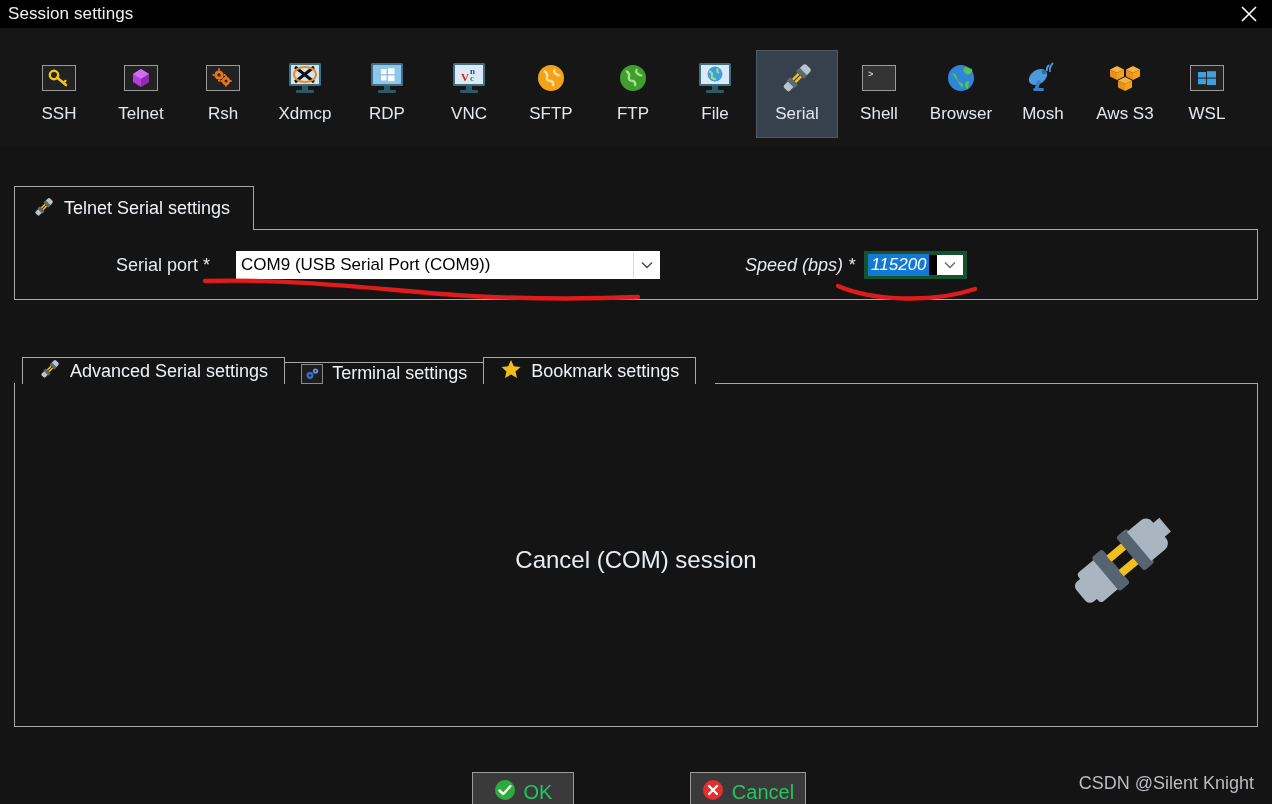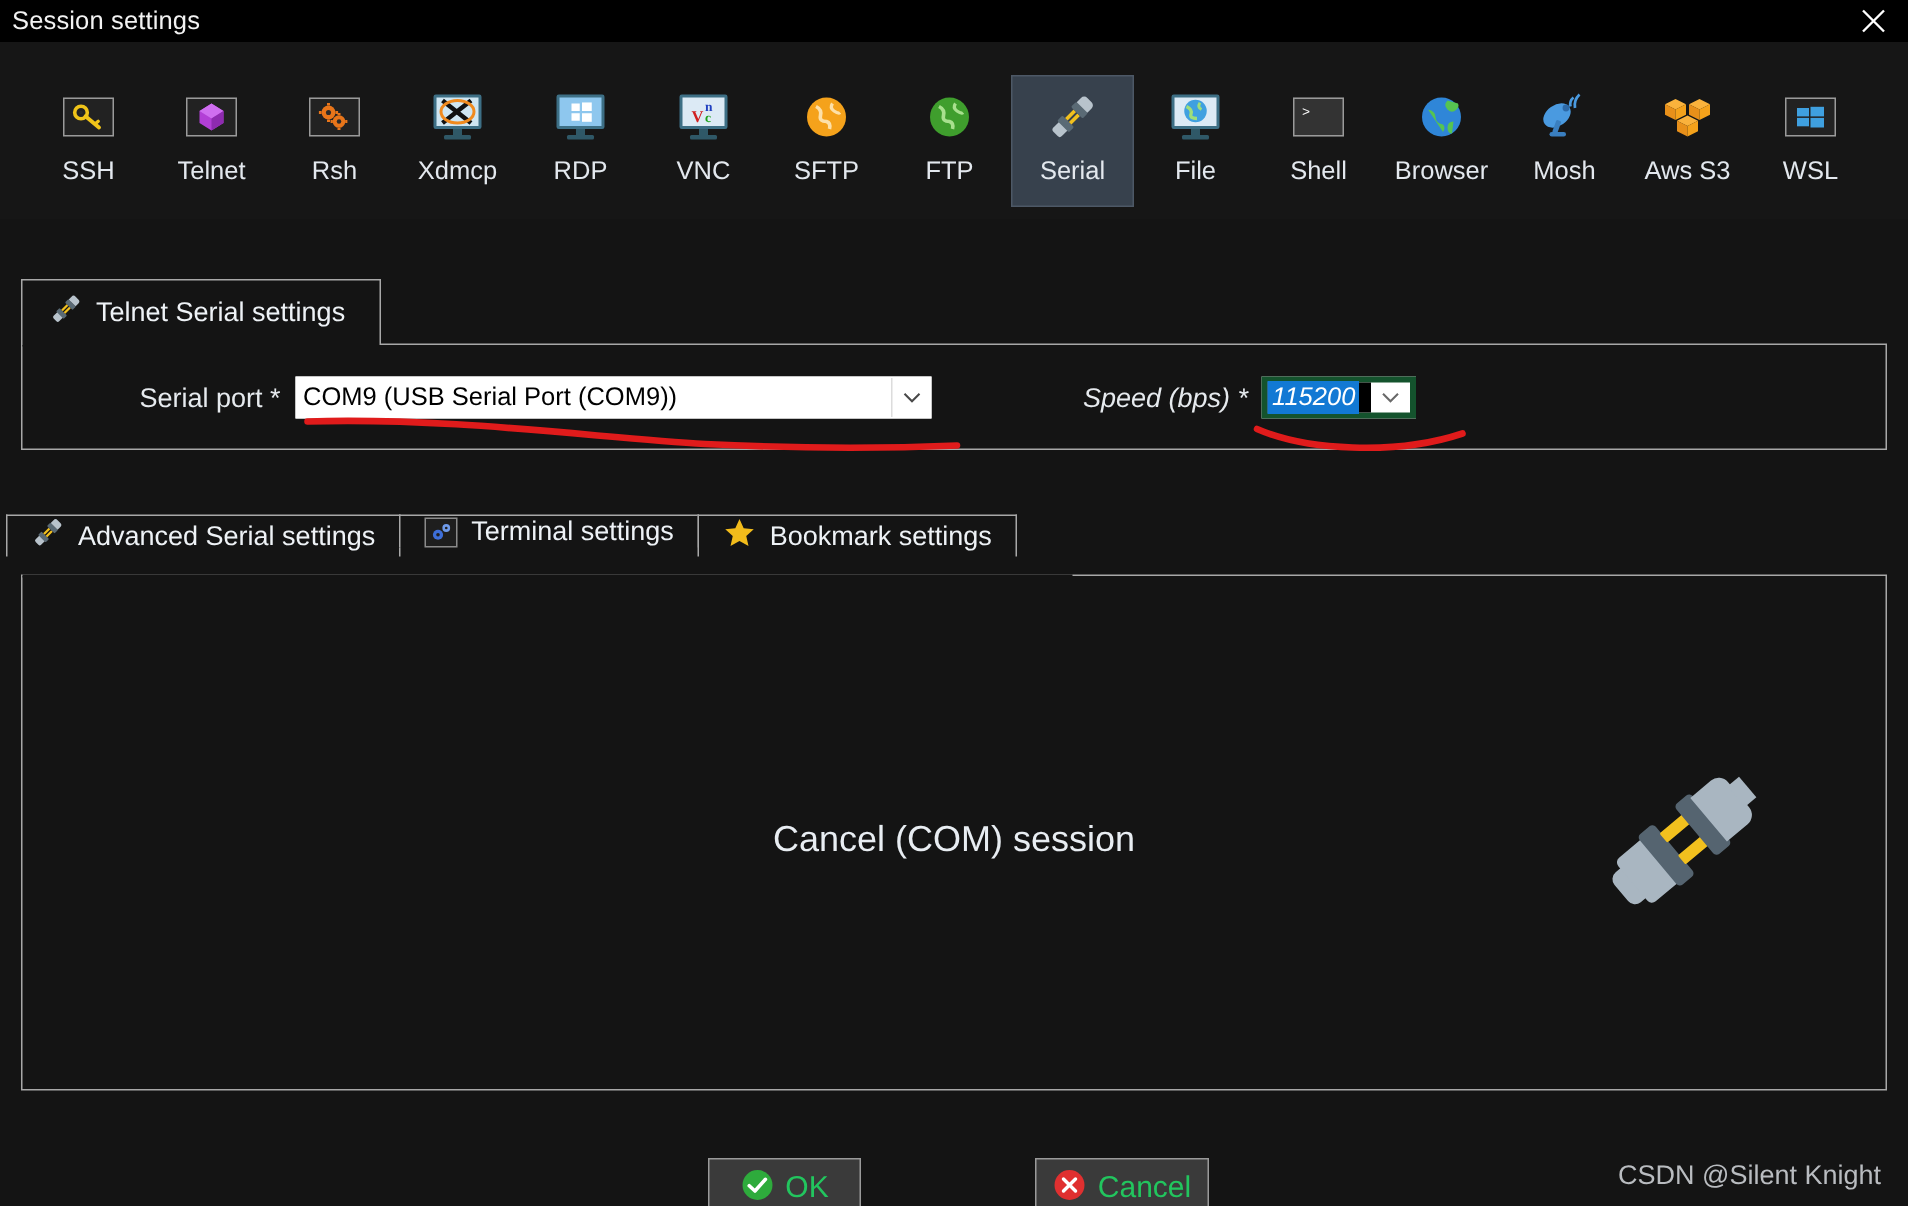--- a/index.html
+++ b/index.html
@@ -68,21 +68,21 @@
     position: absolute; left: 0; top: 43px; width: 1244px; height: 71px;
     border: 1px solid #a8a8a8;
     background: #141414;
   }
   #basic-body::before {
     content: ""; position: absolute; left: 0; top: -1px; width: 239px; height: 2px;
     background: #141414;
   }
 
   .field-row { position: absolute; display: flex; align-items: center; }
-  .field-label { font-size: 18px; color: #e6eaee; white-space: nowrap; }
+  .field-label { font-size: 18px; color: #e6eaee; white-space: nowrap; margin-left: 23px; }
 
   
   .combo {
     height: 28px; background: #ffffff; border: 1px solid #ffffff;
     display: flex; align-items: center; position: relative;
   }
   .combo .val {
     flex: 1; font-size: 17px; color: #000000; padding-left: 4px;
     white-space: nowrap; overflow: hidden;
   }
@@ -93,22 +93,22 @@
   .combo.focused { border: 4px solid #14532d; }
   .combo .val.sel {
     background: #1279d4; color: #ffffff; flex: 0 0 auto; padding: 1px 2px 1px 3px;
   }
   .combo .valwrap {
     flex: 1; display: flex; align-items: center; background: #000; height: 100%;
   }
 
   
   #lower-tabs {
-    position: absolute; left: 4px; top: 343px; width: 1244px; height: 41px;
-    display: flex; align-items: flex-start; z-index: 3;
+    position: absolute; left: 22px; top: 343px; width: 1244px; height: 41px;
+    display: flex; align-items: flex-end; z-index: 3;
   }
   .ltab {
     border: 1px solid #a8a8a8; border-bottom: none; background: #141414;
     display: flex; align-items: center; gap: 9px; padding: 0 16px;
     cursor: pointer; margin-right: -1px;
   }
   .ltab .ltab-text { font-size: 18px; color: #eef2f6; white-space: nowrap; }
 
   #lower-body {
     position: absolute; left: 14px; top: 383px; width: 1244px; height: 344px;
@@ -268,49 +268,49 @@
     <span class="type-ico">
       <svg width="32" height="32" viewBox="0 0 32 32">
         <circle cx="16" cy="16" r="13" fill="#3f9e2d"></circle>
         <path d="M9 9 q4 2 3 6 t4 4 q3 1 2 5" stroke="#a8e08e" stroke-width="2.4" fill="none"></path>
         <path d="M20 7 q-2 3 1 5 t4 1" stroke="#a8e08e" stroke-width="2.2" fill="none"></path>
       </svg>
     </span>
     <span class="type-label">FTP</span>
   </div>
 
+  <div class="type-item">
+    <span class="type-ico">
+      <svg width="36" height="32" viewBox="0 0 36 32">
+        <rect x="2" y="1" width="32" height="23" rx="1.5" fill="#3d6f85"></rect>
+        <rect x="4" y="3" width="28" height="19" fill="#dceaf5"></rect>
+        <rect x="15" y="24" width="6" height="4" fill="#2f5867"></rect>
+        <rect x="9" y="28" width="18" height="3" rx="1" fill="#2f5867"></rect>
+        <circle cx="18" cy="12" r="7.5" fill="#3fa0e0"></circle>
+        <path d="M12 9 q4 2 3 5 t4 3" stroke="#9ede7a" stroke-width="2.2" fill="none"></path>
+        <path d="M21 6.5 q-2 3 1 4.5" stroke="#9ede7a" stroke-width="2" fill="none"></path>
+      </svg>
+    </span>
+    <span class="type-label">File</span>
+  </div>
+
   <div class="type-item selected">
     <span class="type-ico">
       <svg width="34" height="34" viewBox="0 0 34 34">
         <g transform="rotate(-45 17 17)">
           <path d="M3 13 h6 v8 h-6 a2 2 0 0 1 -2 -2 v-4 a2 2 0 0 1 2 -2z" fill="#b8c3cc"></path>
           <rect x="8" y="11.5" width="5" height="11" rx="1" fill="#5a6a75"></rect>
           <rect x="13" y="14" width="8" height="2.4" fill="#f2c01e"></rect>
           <rect x="13" y="17.6" width="8" height="2.4" fill="#f2c01e"></rect>
           <rect x="21" y="11.5" width="5" height="11" rx="1" fill="#5a6a75"></rect>
           <path d="M26 12 h4 a3 3 0 0 1 3 3 v4 a3 3 0 0 1 -3 3 h-4z" fill="#b8c3cc"></path>
         </g>
       </svg>
     </span>
     <span class="type-label">Serial</span>
-  </div>
-
-  <div class="type-item">
-    <span class="type-ico">
-      <svg width="36" height="32" viewBox="0 0 36 32">
-        <rect x="2" y="1" width="32" height="23" rx="1.5" fill="#3d6f85"></rect>
-        <rect x="4" y="3" width="28" height="19" fill="#dceaf5"></rect>
-        <rect x="15" y="24" width="6" height="4" fill="#2f5867"></rect>
-        <rect x="9" y="28" width="18" height="3" rx="1" fill="#2f5867"></rect>
-        <circle cx="18" cy="12" r="7.5" fill="#3fa0e0"></circle>
-        <path d="M12 9 q4 2 3 5 t4 3" stroke="#9ede7a" stroke-width="2.2" fill="none"></path>
-        <path d="M21 6.5 q-2 3 1 4.5" stroke="#9ede7a" stroke-width="2" fill="none"></path>
-      </svg>
-    </span>
-    <span class="type-label">File</span>
   </div>
 
   <div class="type-item">
     <span class="type-ico">
       <span class="boxico" style="background:#333;">
         <svg width="24" height="18" viewBox="0 0 24 18">
           <text x="1" y="8" font-size="9" font-family="Liberation Mono, monospace" fill="#ffffff">&gt;</text>
         </svg>
       </span>
     </span>
@@ -399,21 +399,21 @@
         </g>
       </svg>
     </span>
     <span class="tab-text">Telnet Serial settings</span>
   </div>
 
   <div id="basic-body">
 
     <div class="field-row" style="left:78px; top:21px;">
       <span class="field-label">Serial port *</span>
-      <span class="combo" style="width:424px; margin-left:10px;">
+      <span class="combo" style="width:424px; margin-left:26px;">
         <span class="val">COM9  (USB Serial Port (COM9))</span>
         <span class="arrow">
           <svg width="12" height="8" viewBox="0 0 12 8">
             <path d="M1 1.5 L6 6.5 L11 1.5" stroke="#4a4a4a" stroke-width="1.4" fill="none"></path>
           </svg>
         </span>
       </span>
     </div>
 
     <div class="field-row" style="left:707px; top:21px;font-style:italic;">

